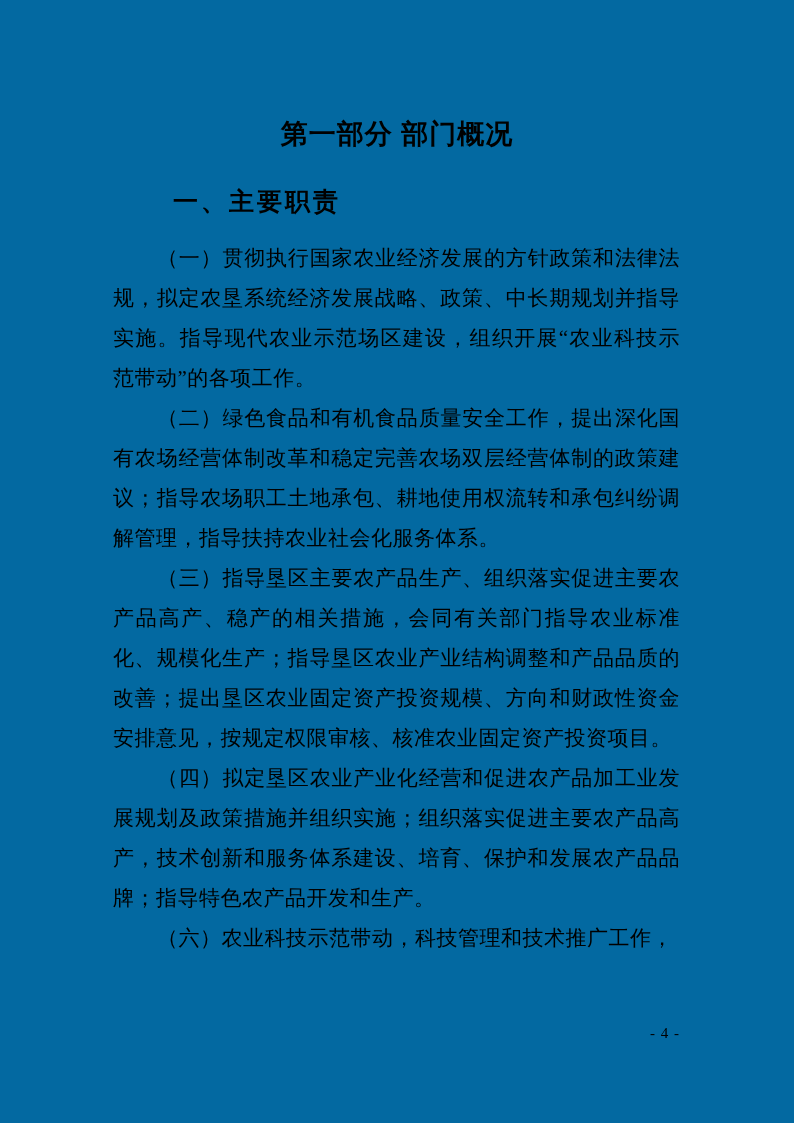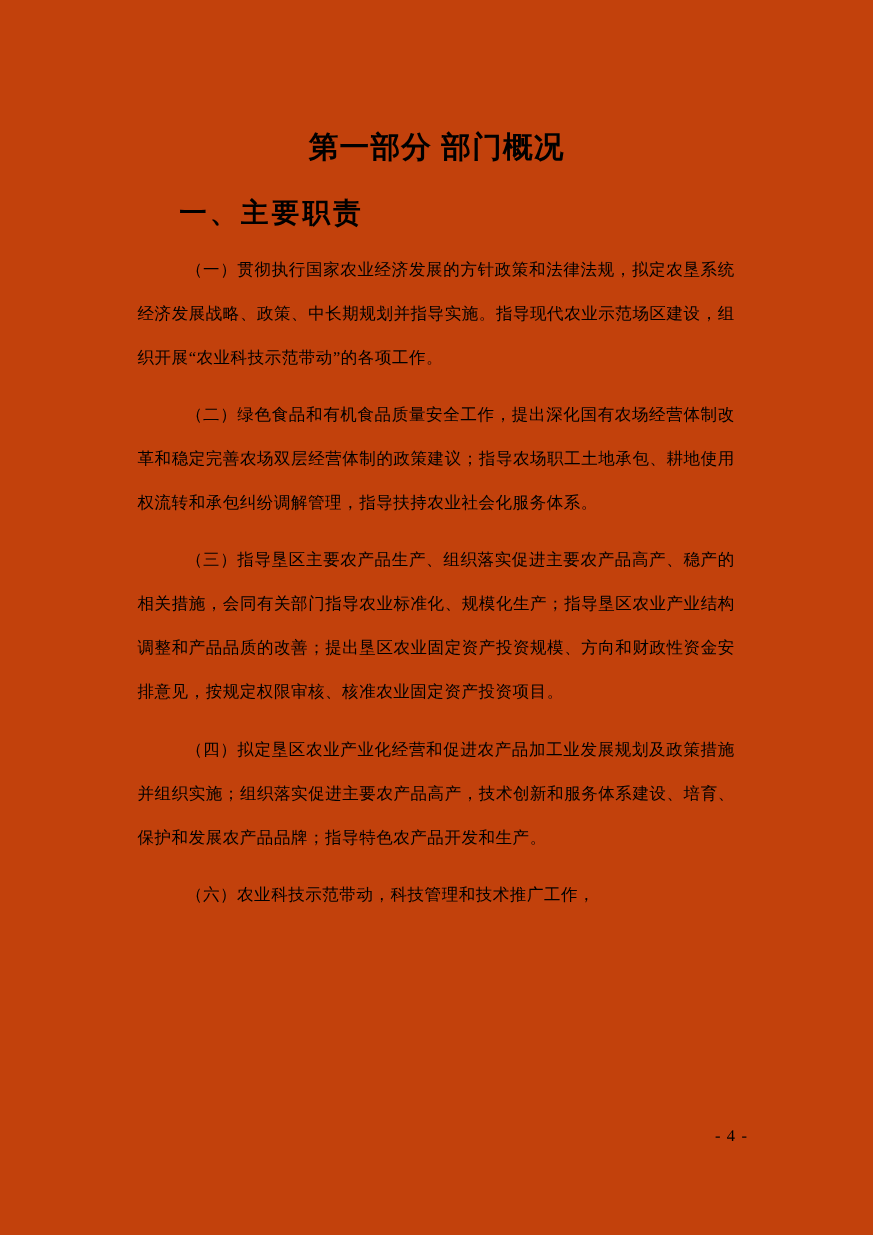--- a/index.html
+++ b/index.html
@@ -4,21 +4,21 @@
 <style>
   html, body {
     margin: 0;
     padding: 0;
     background: #ffffff;
   }
   .page {
     position: relative;
     width: 794px;
     height: 1123px;
-    background: #c2410c;
+    background: #0369a1;
     color: #000000;
     font-family: "Liberation Serif", serif;
     overflow: hidden;
   }
   .doc-title {
     position: absolute;
     top: 100px;
     left: 0;
     width: 100%;
     text-align: center;
@@ -29,32 +29,32 @@
     letter-spacing: 1px;
     white-space: pre;
   }
   .doc-body {
     position: absolute;
     left: 113px;
     top: 170px;
     width: 567px;
   }
   .section-heading {
-    margin: 4px;
+    margin: 14px;
     height: 40px;
     line-height: 40px;
     padding-left: 46px;
-    font-family: Liberation Sans, sans-serif;
+    font-family: Liberation Mono, monospace;
     font-weight: bold;
     font-size: 25px;
     letter-spacing: 3px;
   }
   .para {
-    margin: 12px;
-    font-size: 15px;
+    margin: 0;
+    font-size: 21px;
     line-height: 40px;
     letter-spacing: 0.5px;
     text-align: justify;
     text-indent: 44px;
     word-break: normal;
   }
   .page-number {
     position: absolute;
     top: 1025px;
     right: 114px;

